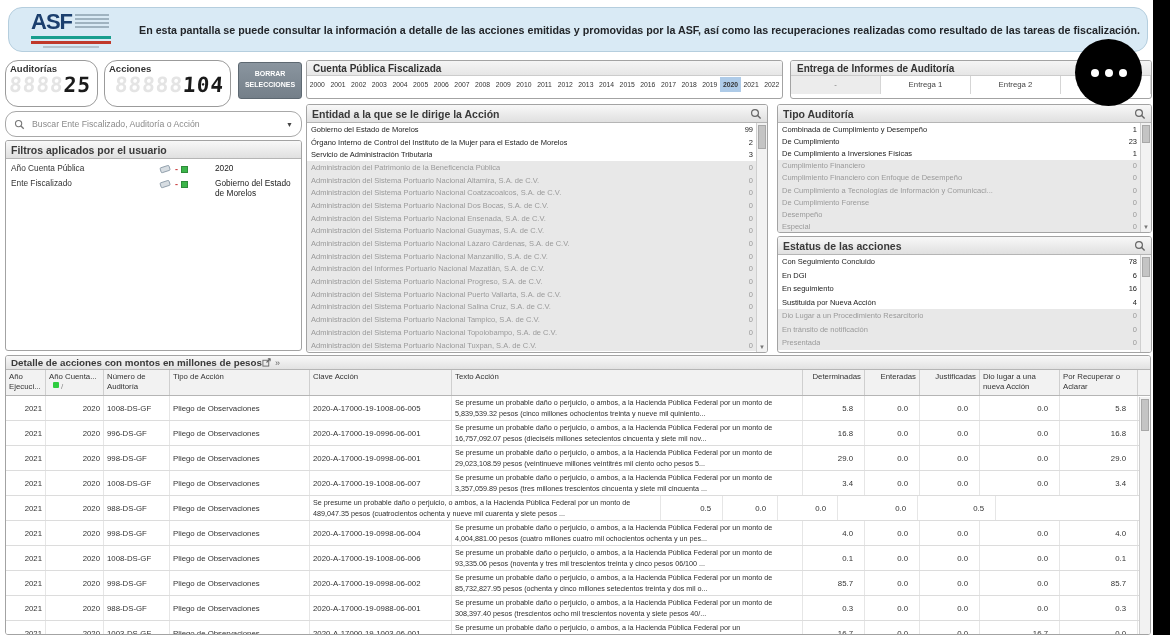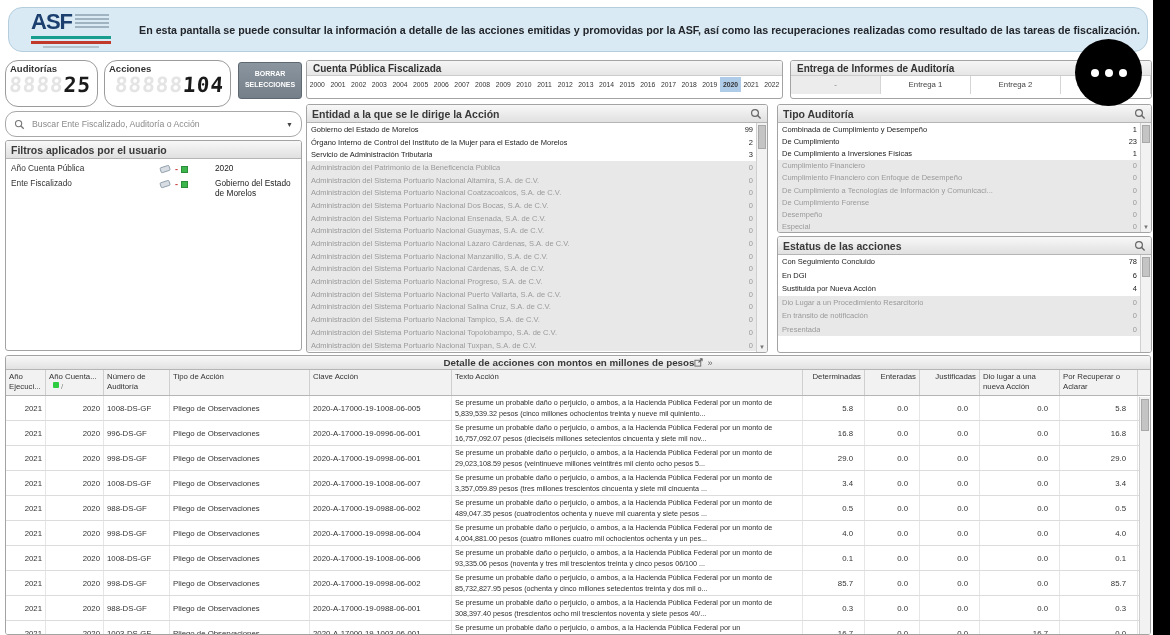--- a/index.html
+++ b/index.html
@@ -83,21 +83,21 @@
   #entidad{left:306px;top:104px;width:462px;height:249px}
   #entidad .lrow{height:12.7px}
   #tipo{left:777px;top:104px;width:375px;height:129px}
   #tipo .lrow{height:12.2px}
   #estatus{left:777px;top:236px;width:375px;height:117px}
   #estatus .lrow{height:13.5px}
 
   
   #tabla{left:5px;top:355px;width:1146px;height:280px}
   .tbl-title{height:14px;background:linear-gradient(#f8f8f8,#e2e2e2);border-bottom:1px solid #b5b5b5;
-             display:flex;align-items:center;justify-content:center;padding:0 5px;box-sizing:border-box}
+             display:flex;align-items:center;justify-content:flex-start;padding:0 5px;box-sizing:border-box}
   .tbl-title .t{font-size:9.8px;font-weight:bold;color:#3a3a3a}
   .tbl-title .ticons{display:flex;gap:4px;align-items:center;color:#666;font-size:9px}
   .thead{display:flex;height:26px;background:#f2f2f2;border-bottom:1px solid #b5b5b5;font-weight:normal;
          font-size:7.8px;color:#333;box-sizing:border-box}
   .th{border-right:1px solid #cfcfcf;padding:2px 3px;box-sizing:border-box;line-height:1.3;overflow:hidden}
   .th.num,.td.num{text-align:right}
   .trow{display:flex;height:25px;border-bottom:1px solid #dcdcdc;font-size:7.8px;color:#333;background:#fff;box-sizing:border-box}
   .td{border-right:1px solid #e6e6e6;padding:2px 3px;box-sizing:border-box;overflow:hidden;line-height:1.3}
   .td.num{padding-right:11px;padding-top:8px}
   .td.yr{text-align:right;padding-top:8px}
@@ -326,21 +326,21 @@
         <span class="nm">Administración del Sistema Portuario Nacional Lázaro Cárdenas, S.A. de C.V.</span>
         <span class="cnt">0</span>
       </div>
 
       <div class="lrow dim">
         <span class="nm">Administración del Sistema Portuario Nacional Manzanillo, S.A. de C.V.</span>
         <span class="cnt">0</span>
       </div>
 
       <div class="lrow dim">
-        <span class="nm">Administración del Sistema Portuario Nacional Cárdenas, S.A. de C.V.</span>
+        <span class="nm">Administración del Informes Portuario Nacional Mazatlán, S.A. de C.V.</span>
         <span class="cnt">0</span>
       </div>
 
       <div class="lrow dim">
         <span class="nm">Administración del Sistema Portuario Nacional Progreso, S.A. de C.V.</span>
         <span class="cnt">0</span>
       </div>
 
       <div class="lrow dim">
         <span class="nm">Administración del Sistema Portuario Nacional Puerto Vallarta, S.A. de C.V.</span>
@@ -449,20 +449,24 @@
       <div class="lrow">
         <span class="nm">Con Seguimiento Concluido</span>
         <span class="cnt">78</span>
       </div>
 
       <div class="lrow">
         <span class="nm">En DGI</span>
         <span class="cnt">6</span>
       </div>
 
+      <div class="lrow">
+        <span class="nm">En seguimiento</span>
+        <span class="cnt">16</span>
+      </div>
 
       <div class="lrow">
         <span class="nm">Sustituida por Nueva Acción</span>
         <span class="cnt">4</span>
       </div>
 
       <div class="lrow dim">
         <span class="nm">Dio Lugar a un Procedimiento Resarcitorio</span>
         <span class="cnt">0</span>
       </div>
@@ -563,21 +567,20 @@
       <div class="td c8 num">0.0</div>
       <div class="td c9 num">0.0</div>
       <div class="td c10 num">3.4</div>
     </div>
 
     <div class="trow">
       <div class="td c0 yr">2021</div>
       <div class="td c1 yr">2020</div>
       <div class="td c2 mid">988-DS-GF</div>
       <div class="td c3 mid">Pliego de Observaciones</div>
-      <div class="td c4 mid">2020-A-17000-19-0988-06-002</div>
       <div class="td c5 texto">Se presume un probable daño o perjuicio, o ambos, a la Hacienda Pública Federal por un monto de 489,047.35 pesos (cuatrocientos ochenta y nueve mil cuarenta y siete pesos ...</div>
       <div class="td c6 num">0.5</div>
       <div class="td c7 num">0.0</div>
       <div class="td c8 num">0.0</div>
       <div class="td c9 num">0.0</div>
       <div class="td c10 num">0.5</div>
     </div>
 
     <div class="trow">
       <div class="td c0 yr">2021</div>

